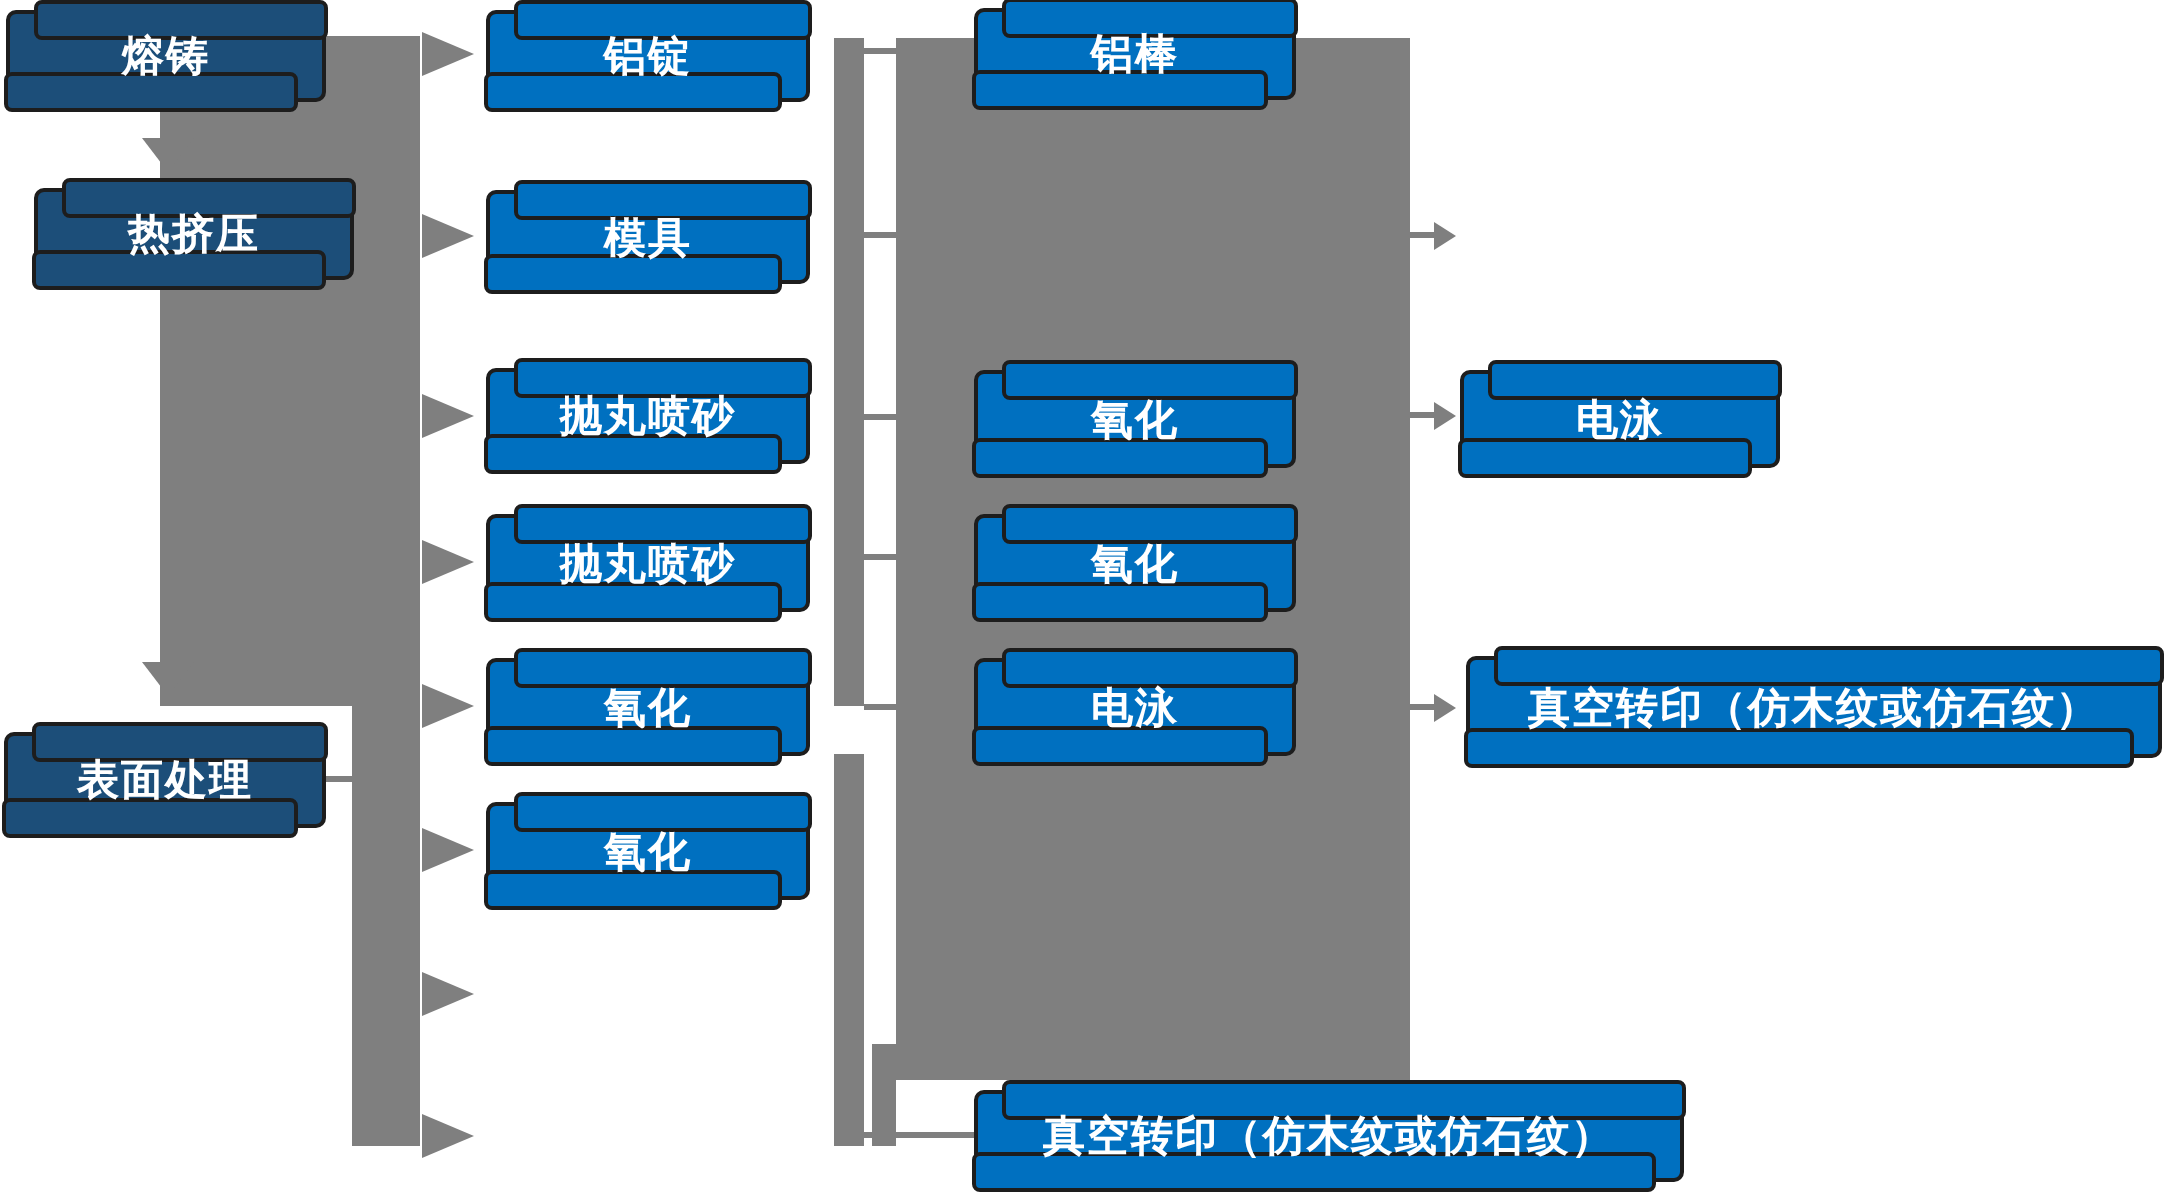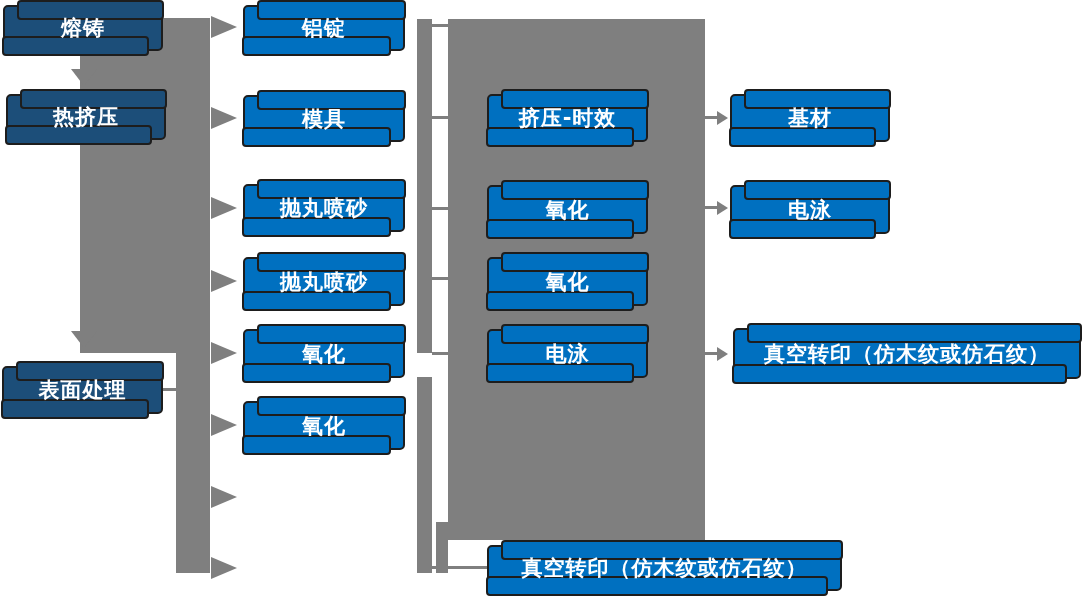--- a/index.html
+++ b/index.html
@@ -83,34 +83,33 @@
   <div class="arr-r" style="left:211px;top:557px"></div>
 
   <div class="thin" style="left:705px;top:116px;width:13px"></div>
   <div class="arr-r-sm" style="left:717px;top:111px"></div>
   <div class="thin" style="left:705px;top:206px;width:13px"></div>
   <div class="arr-r-sm" style="left:717px;top:201px"></div>
   <div class="thin" style="left:705px;top:352px;width:13px"></div>
   <div class="arr-r-sm" style="left:717px;top:347px"></div>
 
   <div class="node navy" style="left:3px;top:5px;width:160px;height:46px">熔铸</div>
-  <div class="node navy" style="left:6px;top:94px;width:160px;height:46px">热挤压</div>
+  <div class="node navy" style="left:17px;top:94px;width:160px;height:46px">热挤压</div>
   <div class="node navy" style="left:2px;top:366px;width:161px;height:48px">表面处理</div>
 
   <div class="node" style="left:243px;top:5px;width:162px;height:46px">铝锭</div>
   <div class="node" style="left:243px;top:95px;width:162px;height:47px">模具</div>
   <div class="node" style="left:243px;top:184px;width:162px;height:48px">抛丸喷砂</div>
   <div class="node" style="left:243px;top:257px;width:162px;height:49px">抛丸喷砂</div>
   <div class="node" style="left:243px;top:329px;width:162px;height:49px">氧化</div>
   <div class="node" style="left:243px;top:401px;width:162px;height:49px">氧化</div>
 
-  <div class="node" style="left:487px;top:94px;width:161px;height:48px">挤压-时效</div>
+  <div class="node" style="left:487px;top:4px;width:161px;height:46px">铝棒</div>
   <div class="node" style="left:487px;top:185px;width:161px;height:49px">氧化</div>
   <div class="node" style="left:487px;top:257px;width:161px;height:49px">氧化</div>
   <div class="node" style="left:487px;top:329px;width:161px;height:49px">电泳</div>
 
-  <div class="node" style="left:730px;top:94px;width:160px;height:48px">基材</div>
   <div class="node" style="left:730px;top:185px;width:160px;height:49px">电泳</div>
   <div class="node" style="left:733px;top:328px;width:348px;height:51px">真空转印（仿木纹或仿石纹）</div>
 
   <div class="node" style="left:487px;top:545px;width:355px;height:46px">真空转印（仿木纹或仿石纹）</div>
 
 </div>
 
 </body></html>

